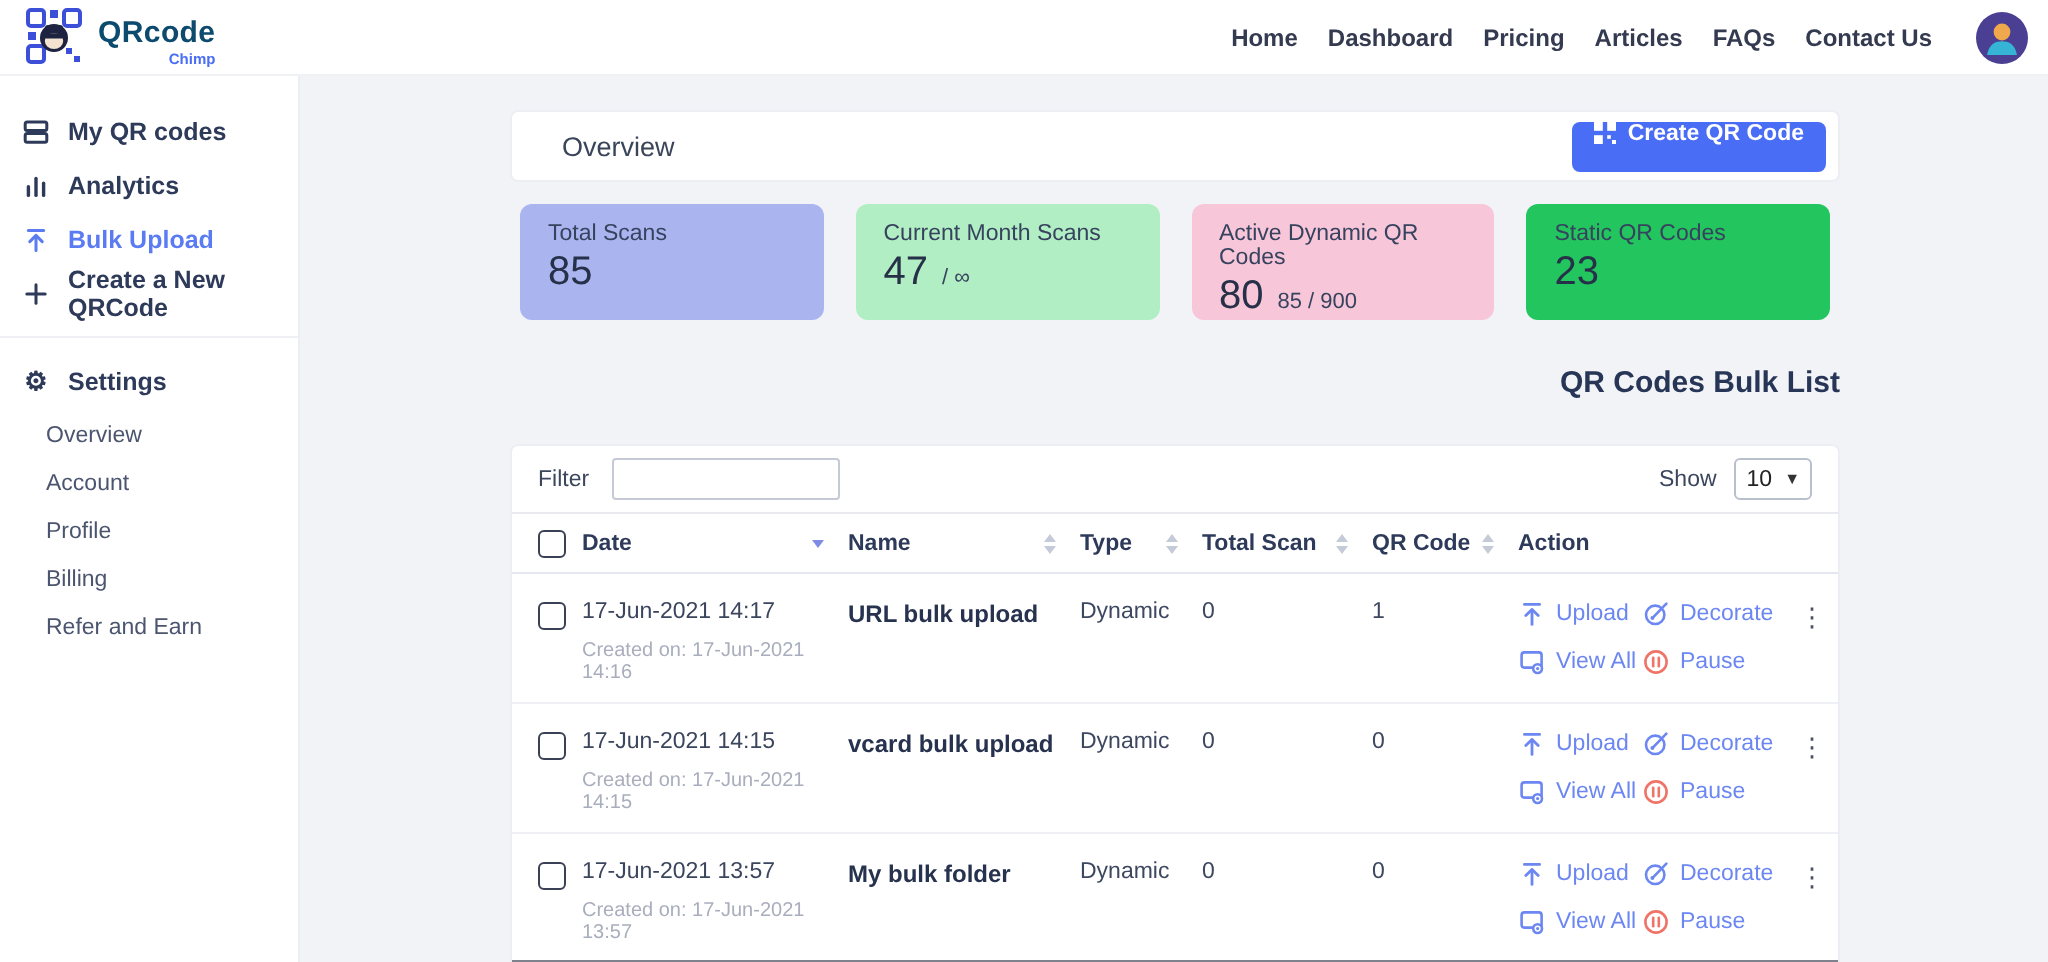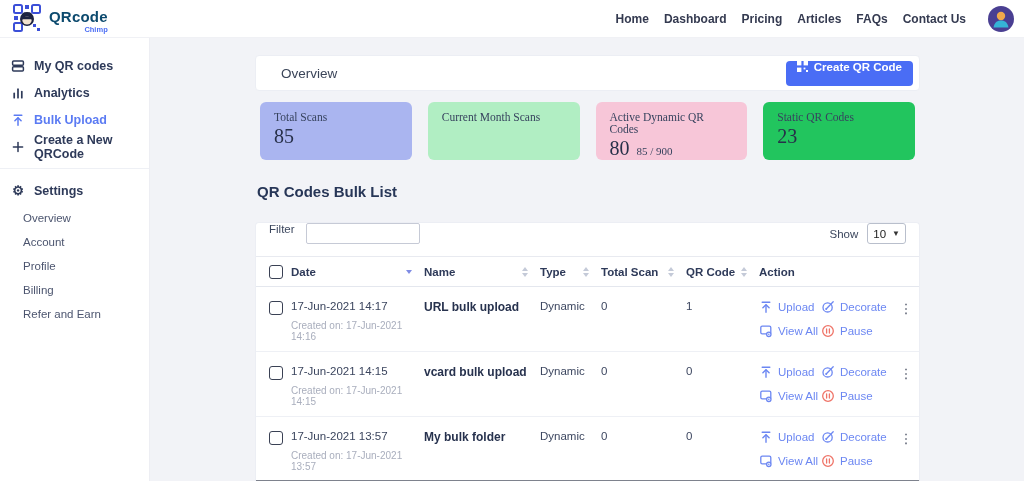--- a/index.html
+++ b/index.html
@@ -35,32 +35,32 @@
   .main { flex:1; background:#f2f3f7; padding:17px 0 0 105px; overflow:hidden; }
   .content { width:665px; }
 
   .overview-card { height:36px; background:#fff; border-radius:4px; border:1px solid #eceef4;
     display:flex; align-items:center; padding:0 6px 0 25px; }
   .overview-title { font-size:13.5px; color:#3b4559; }
   .create-btn { margin-left:auto; height:25px; display:inline-flex; align-items:flex-start; gap:6px;
     background:#4a6df5; color:#fff; border:none; border-radius:4px; padding:0 11px;
     font-size:11.5px; font-weight:600; font-family:inherit; cursor:pointer; }
 
-  .stats-row { margin-top:11px; display:flex; gap:16px; padding:0 5px;font-family:Liberation Serif, serif; }
+  .stats-row { margin-top:11px; display:flex; gap:16px; padding:0 5px; }
   .stat-card { flex:1; height:58px; border-radius:6px; padding:9px 14px; }
   .stat-label { font-size:11.5px; color:#37435e; }
   .stat-line { margin-top:2px; display:flex; align-items:baseline; gap:7px; }
   .stat-value { font-size:20px; color:#273049; font-weight:500; }
   .stat-suffix { font-size:11px; color:#37435e; }
 
-  .bulk-title { margin:21px 0 12px 2px; font-size:15px; font-weight:700; color:#273657; line-height:22px; }
+  .bulk-title { margin:21px 0 12px 2px; font-size:15px; font-weight:700; color:#273657; line-height:22px;text-align:right; }
 
   .bulk-card { margin-top:19px; background:#fff; border:1px solid #eceef4; border-bottom:none;
     border-radius:4px 4px 0 0; overflow:hidden; }
-  .filter-row { height:34px; display:flex; align-items:flex-start; padding:0 13px; border-bottom:1px solid #e8eaf0; }
+  .filter-row { height:34px; display:flex; align-items:center; padding:0 13px; border-bottom:1px solid #e8eaf0; }
   .filter-label { font-size:11.5px; color:#3c475e; margin-right:11px; }
   .filter-input { width:114px; height:21px; border:1px solid #c6cad6; border-radius:2px;
     font-family:inherit; font-size:11px; padding:0 5px; outline:none; background:#fff; }
   .show-wrap { margin-left:auto; display:flex; align-items:center; gap:9px; }
   .show-label { font-size:11.5px; color:#3c475e; }
   .show-select { height:21px; min-width:38px; border:1px solid #b9bfcc; border-radius:3px; background:#fff;
     display:inline-flex; align-items:center; gap:6px; padding:0 5px; font-size:11.5px; color:#222; cursor:pointer; }
   .show-chevron { font-size:8px; color:#333; }
 
   .trow { display:grid; grid-template-columns:22px 133px 116px 61px 85px 73px 1fr 18px;
@@ -216,20 +216,24 @@
         <div class="stats-row">
           <div class="stat-card" style="background: rgb(170, 181, 240);">
             <div class="stat-label">Total Scans</div>
             <div class="stat-line">
               <span class="stat-value">85</span>
               <span class="stat-suffix"></span>
             </div>
           </div>
           <div class="stat-card" style="background: rgb(177, 238, 195);">
             <div class="stat-label">Current Month Scans</div>
+            <div class="stat-line">
+              <span class="stat-value">47</span>
+              <span class="stat-suffix">/ ∞</span>
+            </div>
           </div>
           <div class="stat-card" style="background: rgb(247, 198, 216);">
             <div class="stat-label">Active Dynamic QR Codes</div>
             <div class="stat-line">
               <span class="stat-value">80</span>
               <span class="stat-suffix">85 / 900</span>
             </div>
           </div>
           <div class="stat-card" style="background: #22c55e;">
             <div class="stat-label">Static QR Codes</div>

